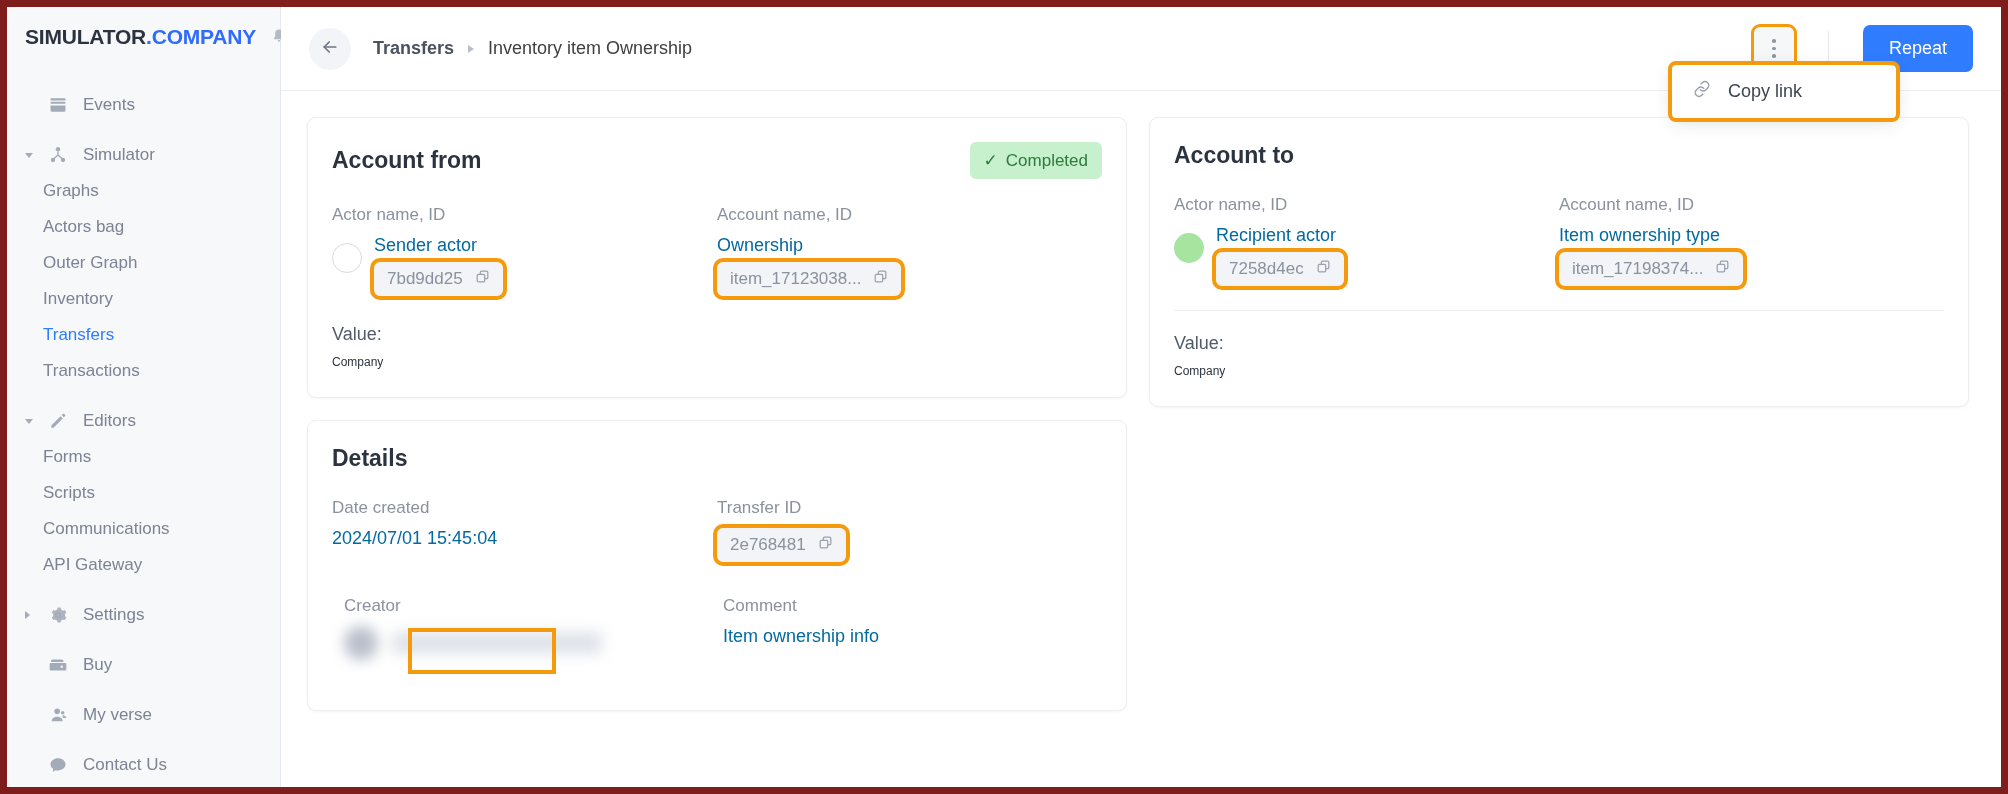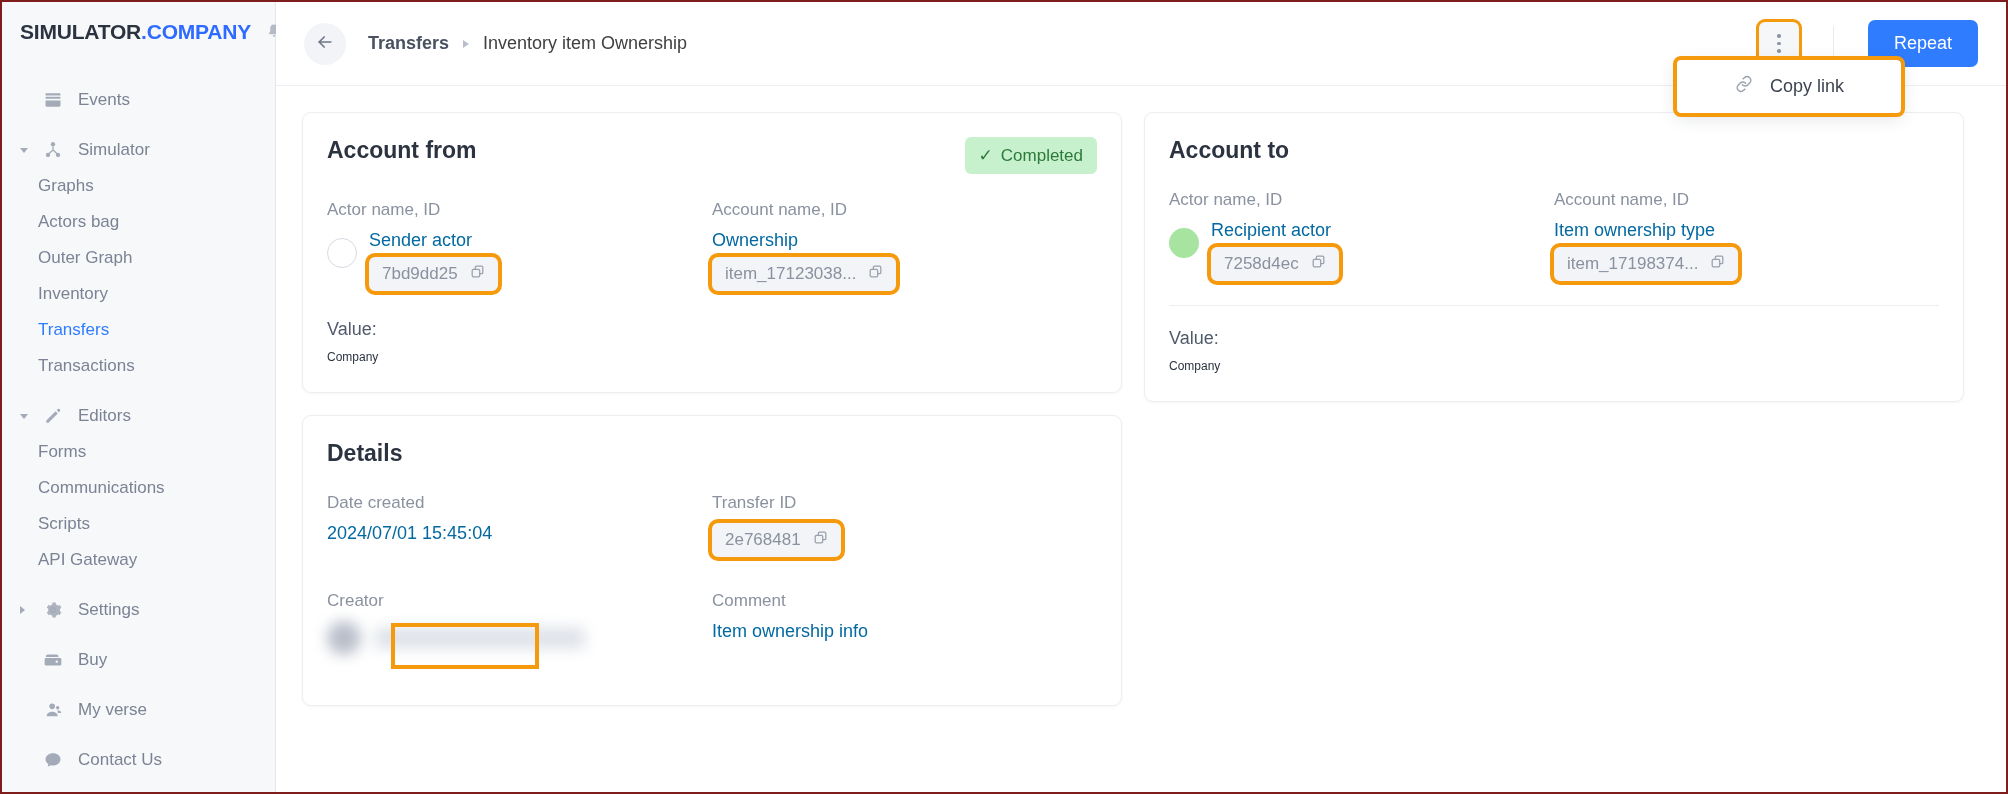--- a/index.html
+++ b/index.html
@@ -11,21 +11,21 @@
     background: #ffffff;
     font-family: "Liberation Sans", sans-serif;
   }
 
   #app {
     position: relative;
     width: 2008px;
     height: 794px;
     display: flex;
     background: #ffffff;
-    border: 2px solid #7f1d1d;
+    border: 7px solid #7f1d1d;
   }
 
   
   .sidebar {
     width: 274px;
     min-width: 274px;
     height: 100%;
     background: #f7f8fa;
     border-right: 1px solid #e4e7ec;
     position: relative;
@@ -194,21 +194,20 @@
     z-index: 40;
   }
   .dd-item {
     display: flex;
     align-items: center;
     gap: 16px;
     padding: 14px 20px;
     font-size: 18px;
     color: #3d4553;
     cursor: pointer;
-    justify-content: center;
   }
 
   
   .content {
     flex: 1;
     padding: 26px 26px 0 26px;
     display: flex;
     gap: 22px;
     align-items: flex-start;
     overflow: hidden;
@@ -220,20 +219,21 @@
   .card {
     background: #fff;
     border: 1px solid #eceef2;
     border-radius: 9px;
     box-shadow: 0 1px 3px rgba(40,50,70,.05);
     padding: 24px 24px 28px 24px;
     position: relative;
   }
   .card-head {
     display: flex;
+    align-items: center;
     margin-bottom: 26px;
   }
   .card-title {
     font-size: 23px;
     font-weight: bold;
     color: #2b3340;
   }
   .badge {
     margin-left: auto;
     background: #c7f0cd;
@@ -297,21 +297,21 @@
     background: #eceef2;
     margin: 24px 0 22px 0;
   }
   .spacer-24 { height: 28px; }
 
   .val-label { font-size: 18px; color: #515a6b; margin-bottom: 10px; }
   .val-text  { font-size: 12px; color: #2b3340; }
 
   .row2 { display: flex; }
   .row2 .gcell { width: 50%; }
-  .mt-row { margin-top: 34px; }
+  .mt-row { margin-top: 34px; margin-left: 12px; }
 
   .creator-blur {
     filter: blur(7px);
     display: flex;
     align-items: center;
     gap: 14px;
     user-select: none;
   }
   .creator-dot {
     width: 34px; height: 34px;
@@ -410,24 +410,24 @@
             <path d="M4 17.4 15.1 6.3l2.6 2.6L6.6 20H4v-2.6zM16.4 5l1.3-1.3a1.4 1.4 0 0 1 2 0l.6.6a1.4 1.4 0 0 1 0 2L19 7.6 16.4 5z"></path>
           </svg>
         </span>
         <span>Editors</span>
       </div>
 
       <div class="nav-item child">
         <span>Forms</span>
       </div>
       <div class="nav-item child">
+        <span>Scripts</span>
+      </div>
+      <div class="nav-item child">
         <span>Communications</span>
-      </div>
-      <div class="nav-item child">
-        <span>Scripts</span>
       </div>
       <div class="nav-item child">
         <span>API Gateway</span>
       </div>
 
       <div class="nav-gap"></div>
 
       <div class="nav-item group">
         <span class="caret"></span>
         <span class="nav-icon">

